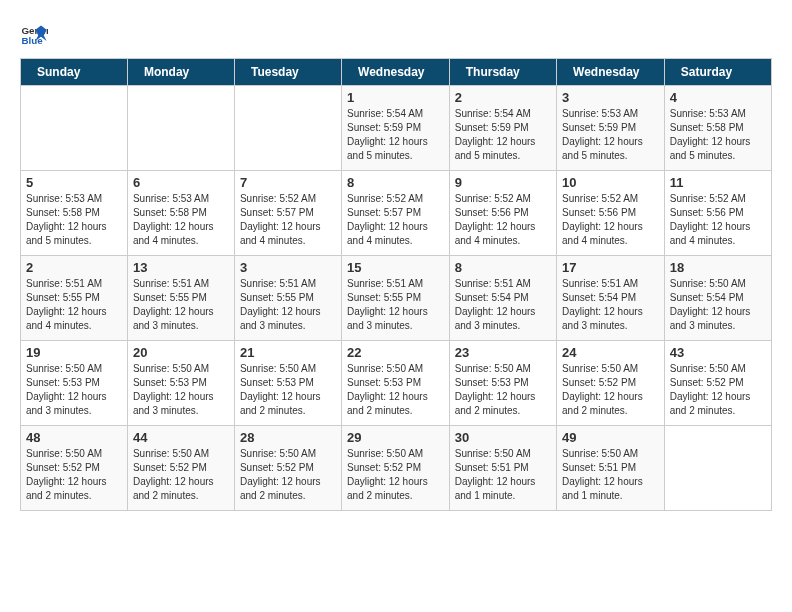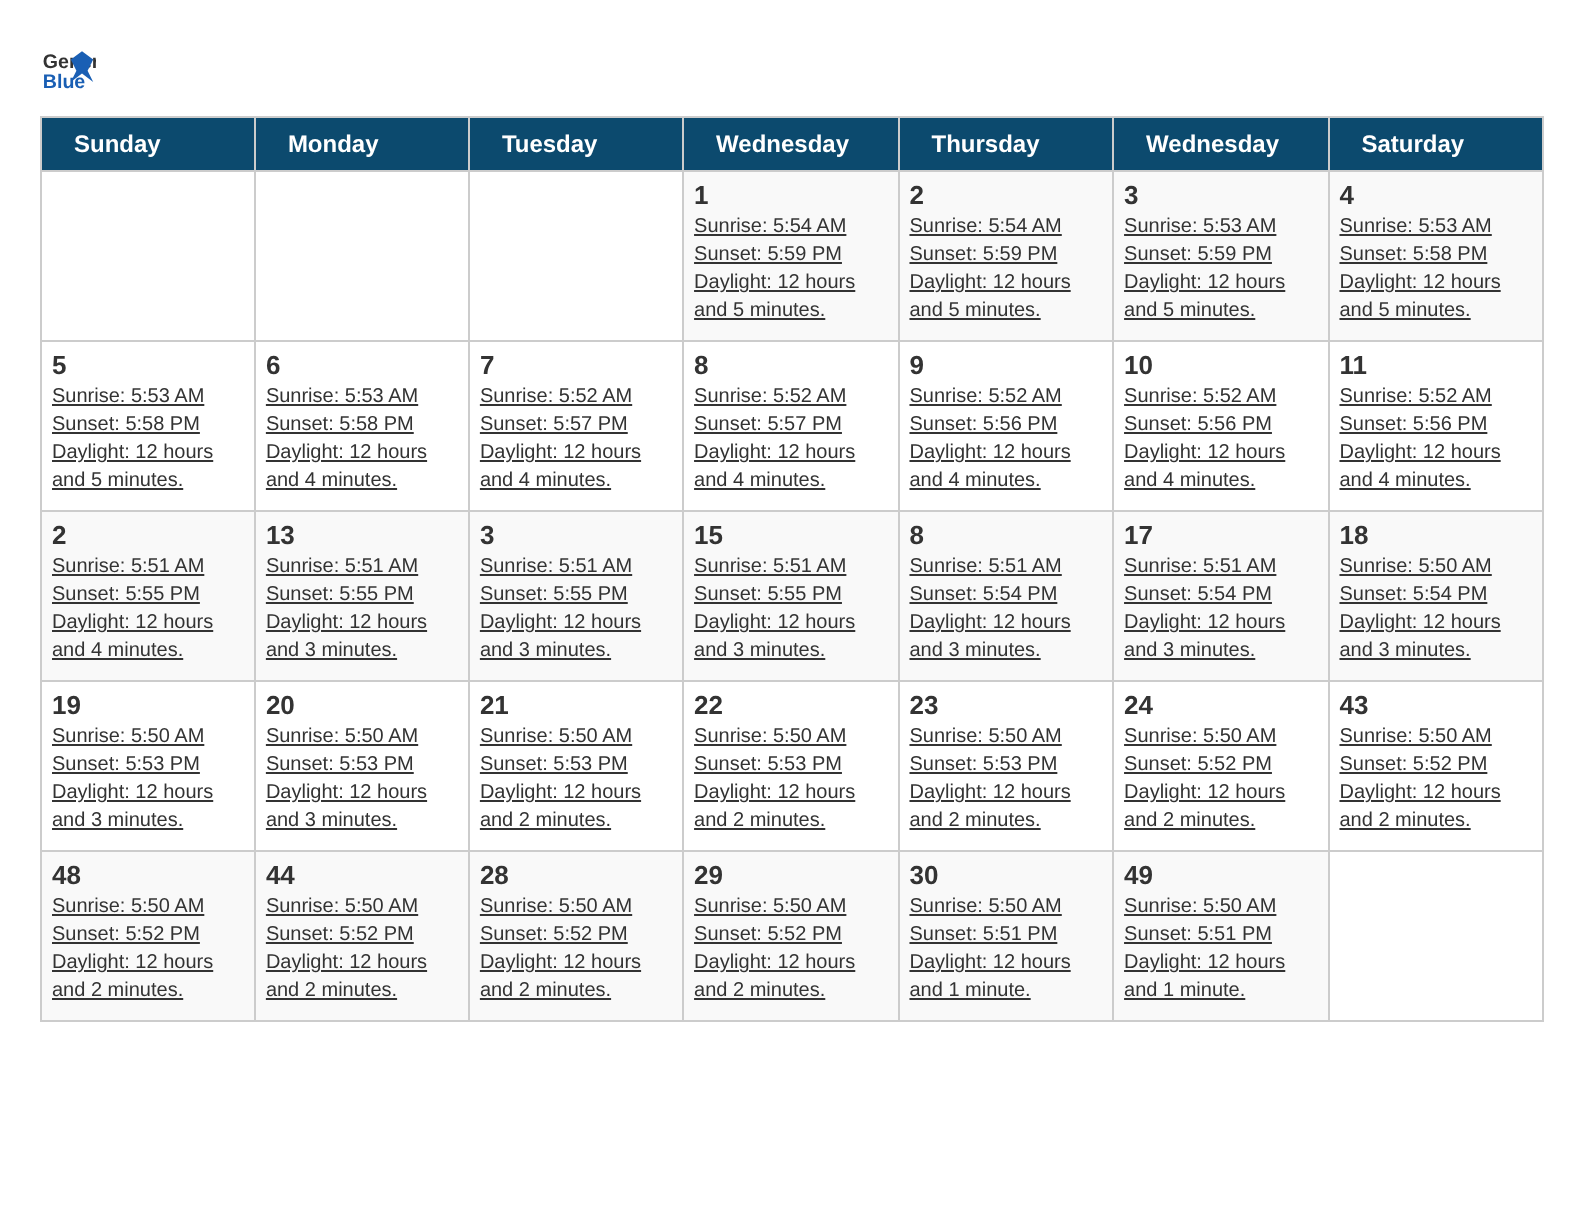--- a/index.html
+++ b/index.html
@@ -66,21 +66,20 @@
     .day-number {
       font-size: 13px;
       font-weight: bold;
       color: #333;
       margin-bottom: 2px;
     }
     .day-detail {
       font-size: 10px;
       color: #333;
       line-height: 1.4;
-      text-decoration: underline;
     }
     .empty-cell {
       background: #fff !important;
     }
   </style>
 </head>
 <body>
 
 <div class="header-area">
   <div class="logo">

